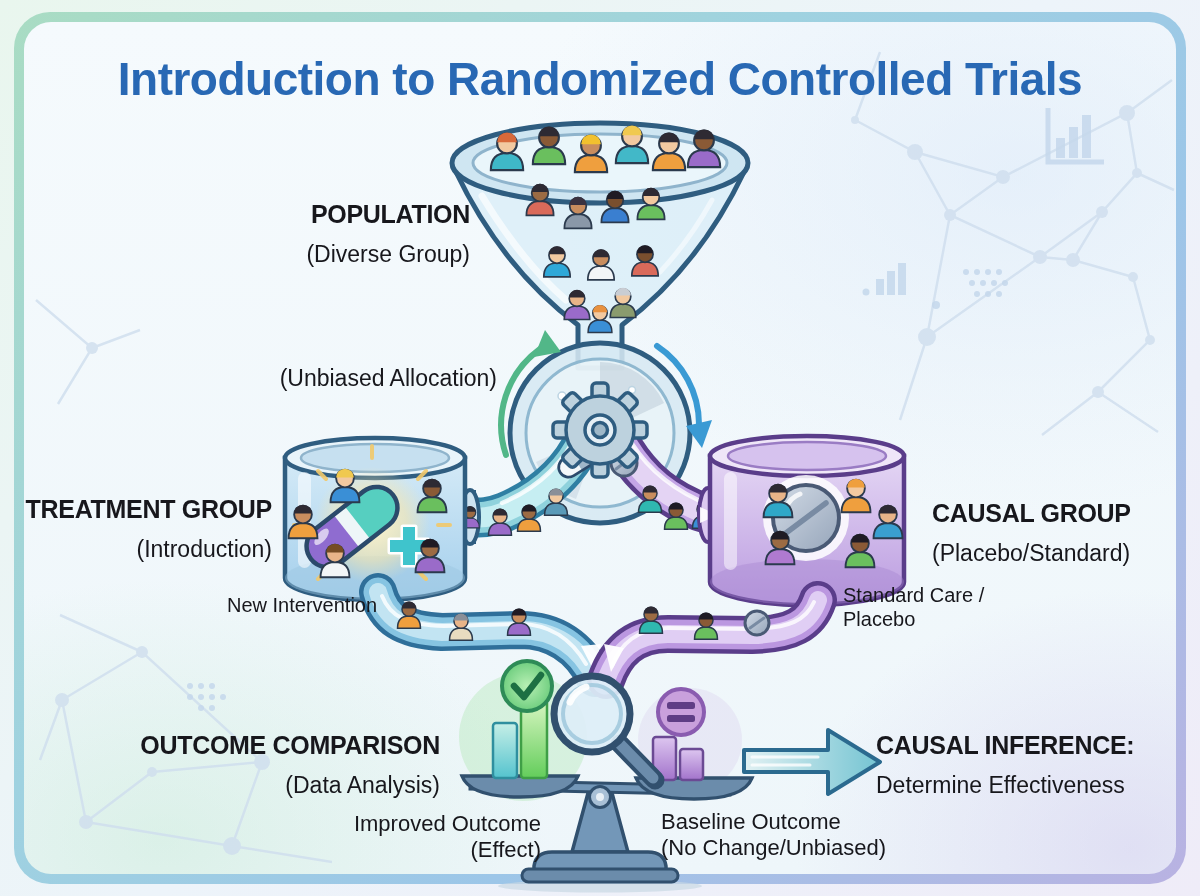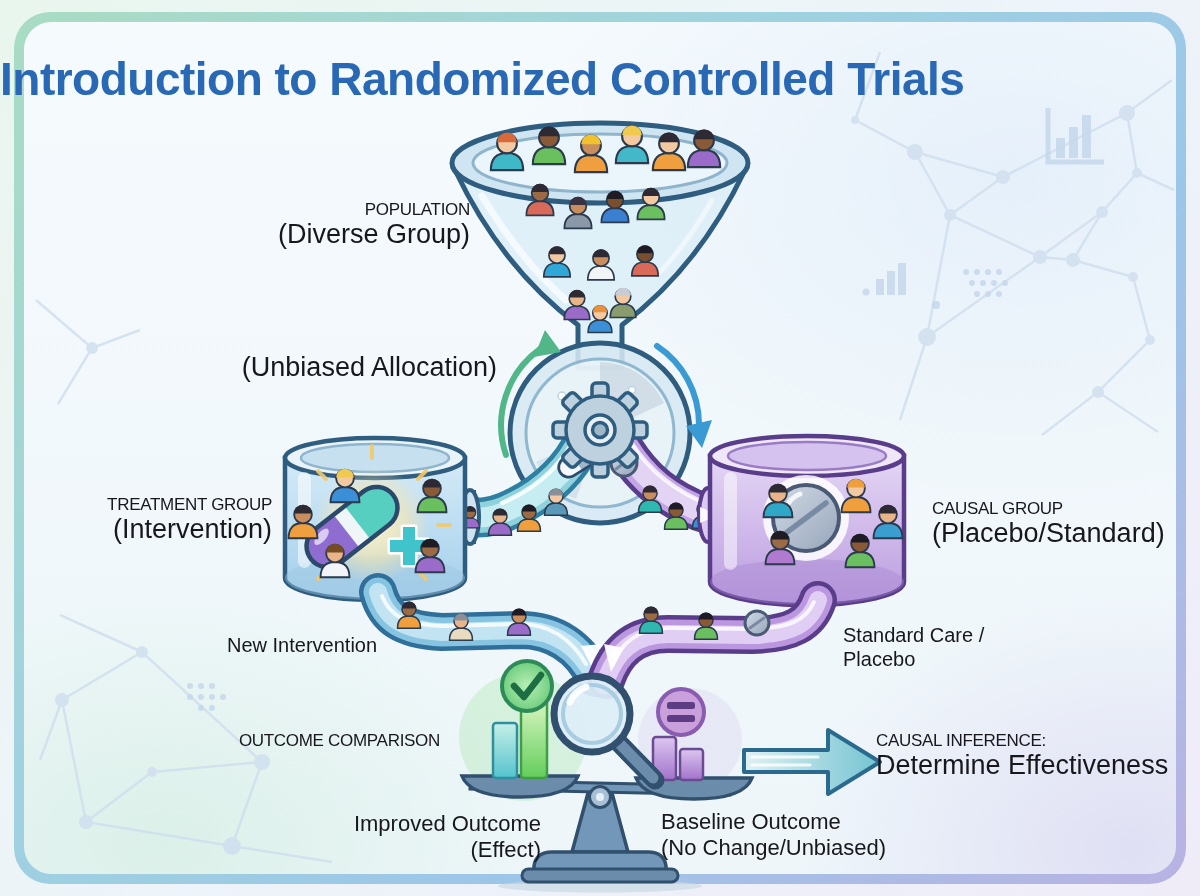--- a/index.html
+++ b/index.html
@@ -8,26 +8,26 @@
   .frame{position:absolute;left:14px;top:12px;right:14px;bottom:12px;border-radius:36px;
     background:linear-gradient(135deg,#a9dcc3 0%,#9fd2e0 38%,#9cc6e8 66%,#b9b2e2 100%);}
   .canvas{position:absolute;left:24px;top:22px;right:24px;bottom:22px;border-radius:27px;
     background:
       radial-gradient(620px 420px at 12% 96%, rgba(190,232,205,.40), transparent 62%),
       radial-gradient(540px 420px at 96% 97%, rgba(206,196,236,.45), transparent 62%),
       radial-gradient(760px 520px at 86% 18%, rgba(218,232,248,.55), transparent 65%),
       linear-gradient(#f5fafd,#eef6fa);}
   svg.art{position:absolute;left:0;top:0;}
   .lbl{position:absolute;color:#17171c;line-height:1.13;z-index:5;}
-  .lbl .b{font-weight:normal;font-size:17px;letter-spacing:-.3px;}
-  .lbl .s{font-size:27px;}
+  .lbl .b{font-weight:bold;font-size:25px;letter-spacing:-.3px;}
+  .lbl .s{font-size:23px;margin-top:13px;}
   .lbl.right{text-align:right;}
-  .small{font-size:20px;line-height:1.18;margin-top:40px;}
+  .small{font-size:20px;line-height:1.18;}
   .tiny{font-size:22px;line-height:1.2;}
-  .title{position:absolute;left:0;right:0;top:52px;z-index:5;
+  .title{position:absolute;left:0;right:0;top:52px;text-align:center;z-index:5;
     font-size:46px;font-weight:bold;color:#2868b4;letter-spacing:-.5px;}
 </style>
 </head>
 <body>
 
 <div class="frame"></div>
 <div class="canvas"></div>
 
 <svg class="art" width="1200" height="896" viewBox="0 0 1200 896">
   <defs>
@@ -362,37 +362,38 @@
   <div class="b">POPULATION</div>
   <div class="s">(Diverse Group)</div>
 </div>
 
 <div class="lbl right" style="right:703px;top:352px">
   <div class="s">(Unbiased Allocation)</div>
 </div>
 
 <div class="lbl right" style="right:928px;top:495px">
   <div class="b">TREATMENT GROUP</div>
-  <div class="s">(Intervention)</div>
+  <div class="s">(Introduction)</div>
 </div>
 
 <div class="lbl" style="left:932px;top:499px">
   <div class="b">CAUSAL GROUP</div>
   <div class="s">(Placebo/Standard)</div>
 </div>
 
 <div class="lbl small" style="left:227px;top:594px">New Intervention</div>
 
 <div class="lbl small" style="left:843px;top:584px">
   <div>Standard Care /</div>
   <div>Placebo</div>
 </div>
 
 <div class="lbl right" style="right:760px;top:731px">
   <div class="b">OUTCOME COMPARISON</div>
+  <div class="s">(Data Analysis)</div>
 </div>
 
 <div class="lbl" style="left:876px;top:731px">
   <div class="b">CAUSAL INFERENCE:</div>
   <div class="s">Determine Effectiveness</div>
 </div>
 
 <div class="lbl right tiny" style="right:659px;top:811px">
   <div>Improved Outcome</div>
   <div>(Effect)</div>

